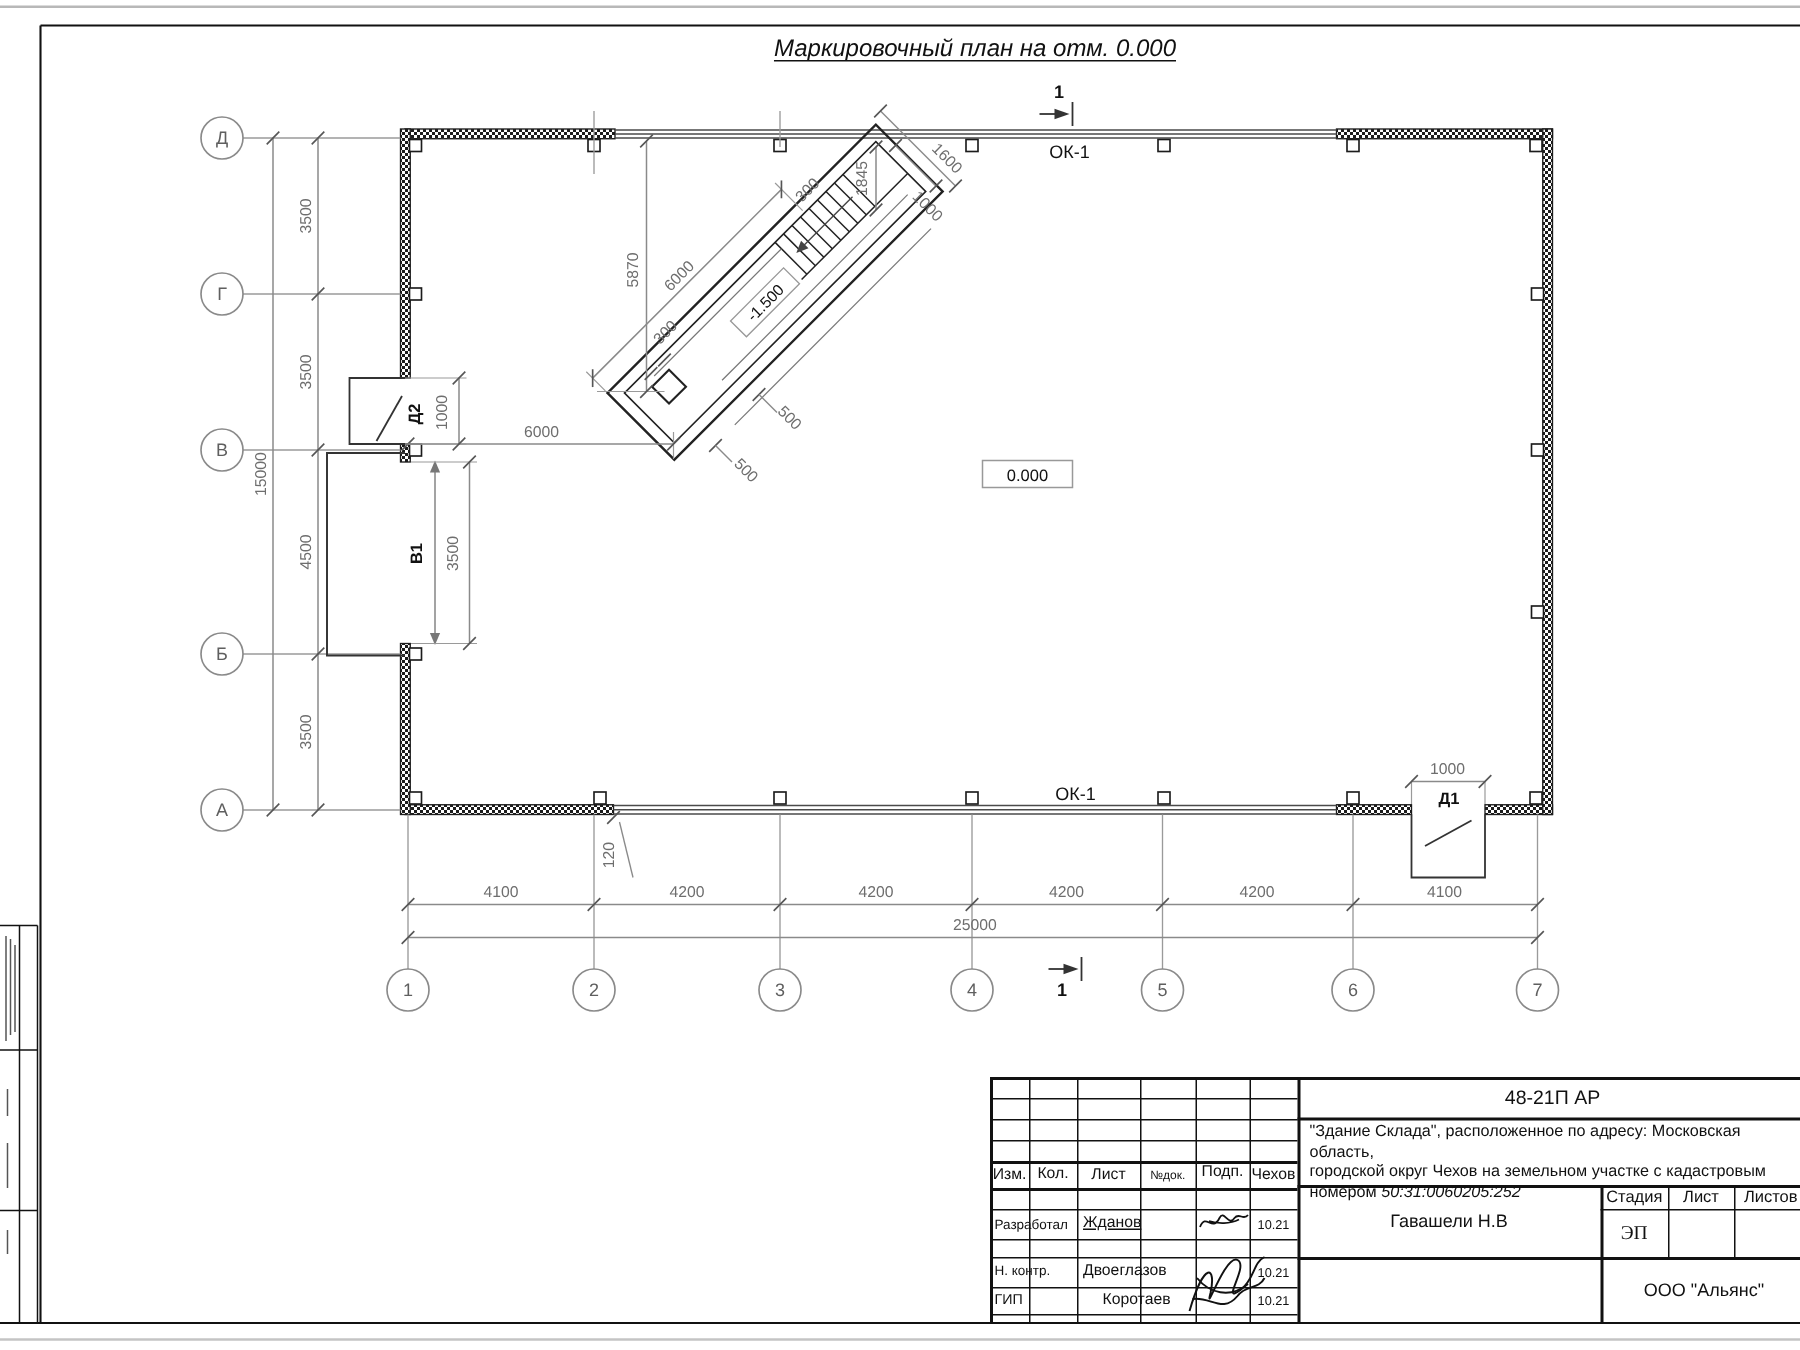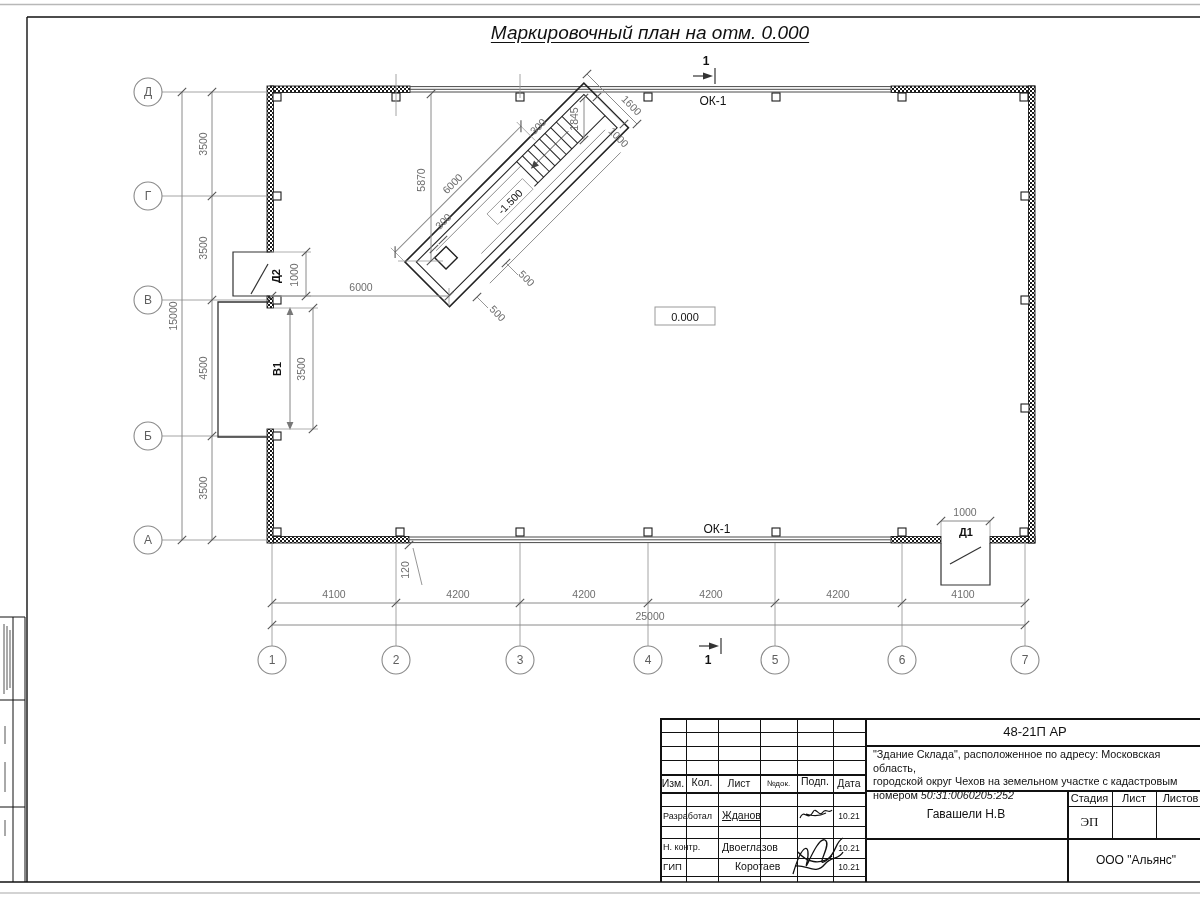--- a/index.html
+++ b/index.html
@@ -5,21 +5,21 @@
   html,body{margin:0;padding:0;}
   body{width:1200px;height:900px;position:relative;background:#fff;overflow:hidden;
        font-family:"Liberation Sans", sans-serif;}
   .abs{position:absolute;}
   .hl{position:absolute;background:#111;height:1px;}
   .vl{position:absolute;background:#111;width:1px;}
   .hl.hv{height:1.6px;}
   .vl.hv{width:1.6px;}
   .tb-text{position:absolute;color:#111;white-space:nowrap;}
   .ctr{display:flex;align-items:center;justify-content:center;text-align:center;}
-  #sheet-title{font-style:italic;font-size:19px;color:#111;text-decoration:underline;
+  #sheet-title{font-style:italic;font-size:16px;color:#111;text-decoration:underline;
                text-underline-offset:3px;}
   .desc{font-size:10.8px;line-height:13.5px;color:#111;}
   .desc i{}
   svg text{font-family:"Liberation Sans", sans-serif;}
   .dimt{fill:#6e6e6e;font-size:10.5px;}
   .axt{fill:#5f5f5f;font-size:12px;}
   .lblt{fill:#111;font-size:11px;font-weight:600;}
   .okt{fill:#111;font-size:12px;}
   .sect{fill:#111;font-size:12px;font-weight:600;}
 </style>
@@ -385,21 +385,21 @@
   <div class="vl hv" style="left:407px;top:72px;height:92px;"></div>
   <div class="hl" style="left:407px;top:88px;width:138px;"></div>
   <div class="vl" style="left:452px;top:72px;height:48px;"></div>
   <div class="vl" style="left:496px;top:72px;height:48px;"></div>
 
   <div class="tb-text ctr" style="left:0;top:56px;width:26px;height:18px;font-size:10.5px;">Изм.</div>
   <div class="tb-text ctr" style="left:26px;top:56px;width:32px;height:16px;font-size:10.5px;">Кол.</div>
   <div class="tb-text ctr" style="left:58px;top:56px;width:42px;height:18px;font-size:10.5px;">Лист</div>
   <div class="tb-text ctr" style="left:100px;top:56px;width:37px;height:18px;font-size:8px;">№док.</div>
   <div class="tb-text ctr" style="left:137px;top:56px;width:36px;height:14px;font-size:10.5px;">Подп.</div>
-  <div class="tb-text ctr" style="left:173px;top:56px;width:32px;height:18px;font-size:10.5px;">Дата</div>
+  <div class="tb-text ctr" style="left:173px;top:56px;width:32px;height:18px;font-size:10.5px;">Чехов</div>
 
   <div class="tb-text" style="left:3px;top:93px;font-size:9px;">Разработал</div>
   <div class="tb-text" style="left:62px;top:91px;font-size:10.5px;text-decoration:underline;">Жданов</div>
   <div class="tb-text ctr" style="left:173px;top:88px;width:32px;height:20px;font-size:8.5px;">10.21</div>
   <div class="tb-text" style="left:3px;top:124px;font-size:9px;">Н. контр.</div>
   <div class="tb-text" style="left:62px;top:123px;font-size:10.5px;">Двоеглазов</div>
   <div class="tb-text ctr" style="left:173px;top:120px;width:32px;height:20px;font-size:8.5px;">10.21</div>
   <div class="tb-text" style="left:3px;top:143px;font-size:9.5px;">ГИП</div>
   <div class="tb-text" style="left:62px;top:142px;font-size:10.5px;padding-left:13px;">Коротаев</div>
   <div class="tb-text ctr" style="left:173px;top:140px;width:32px;height:18px;font-size:8.5px;">10.21</div>

